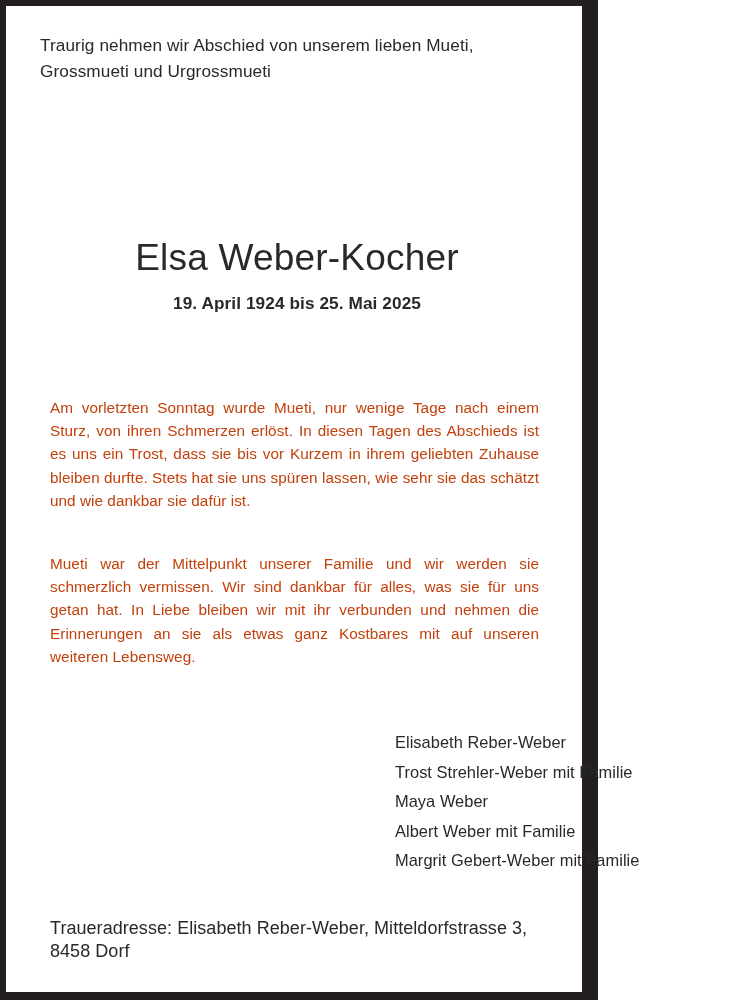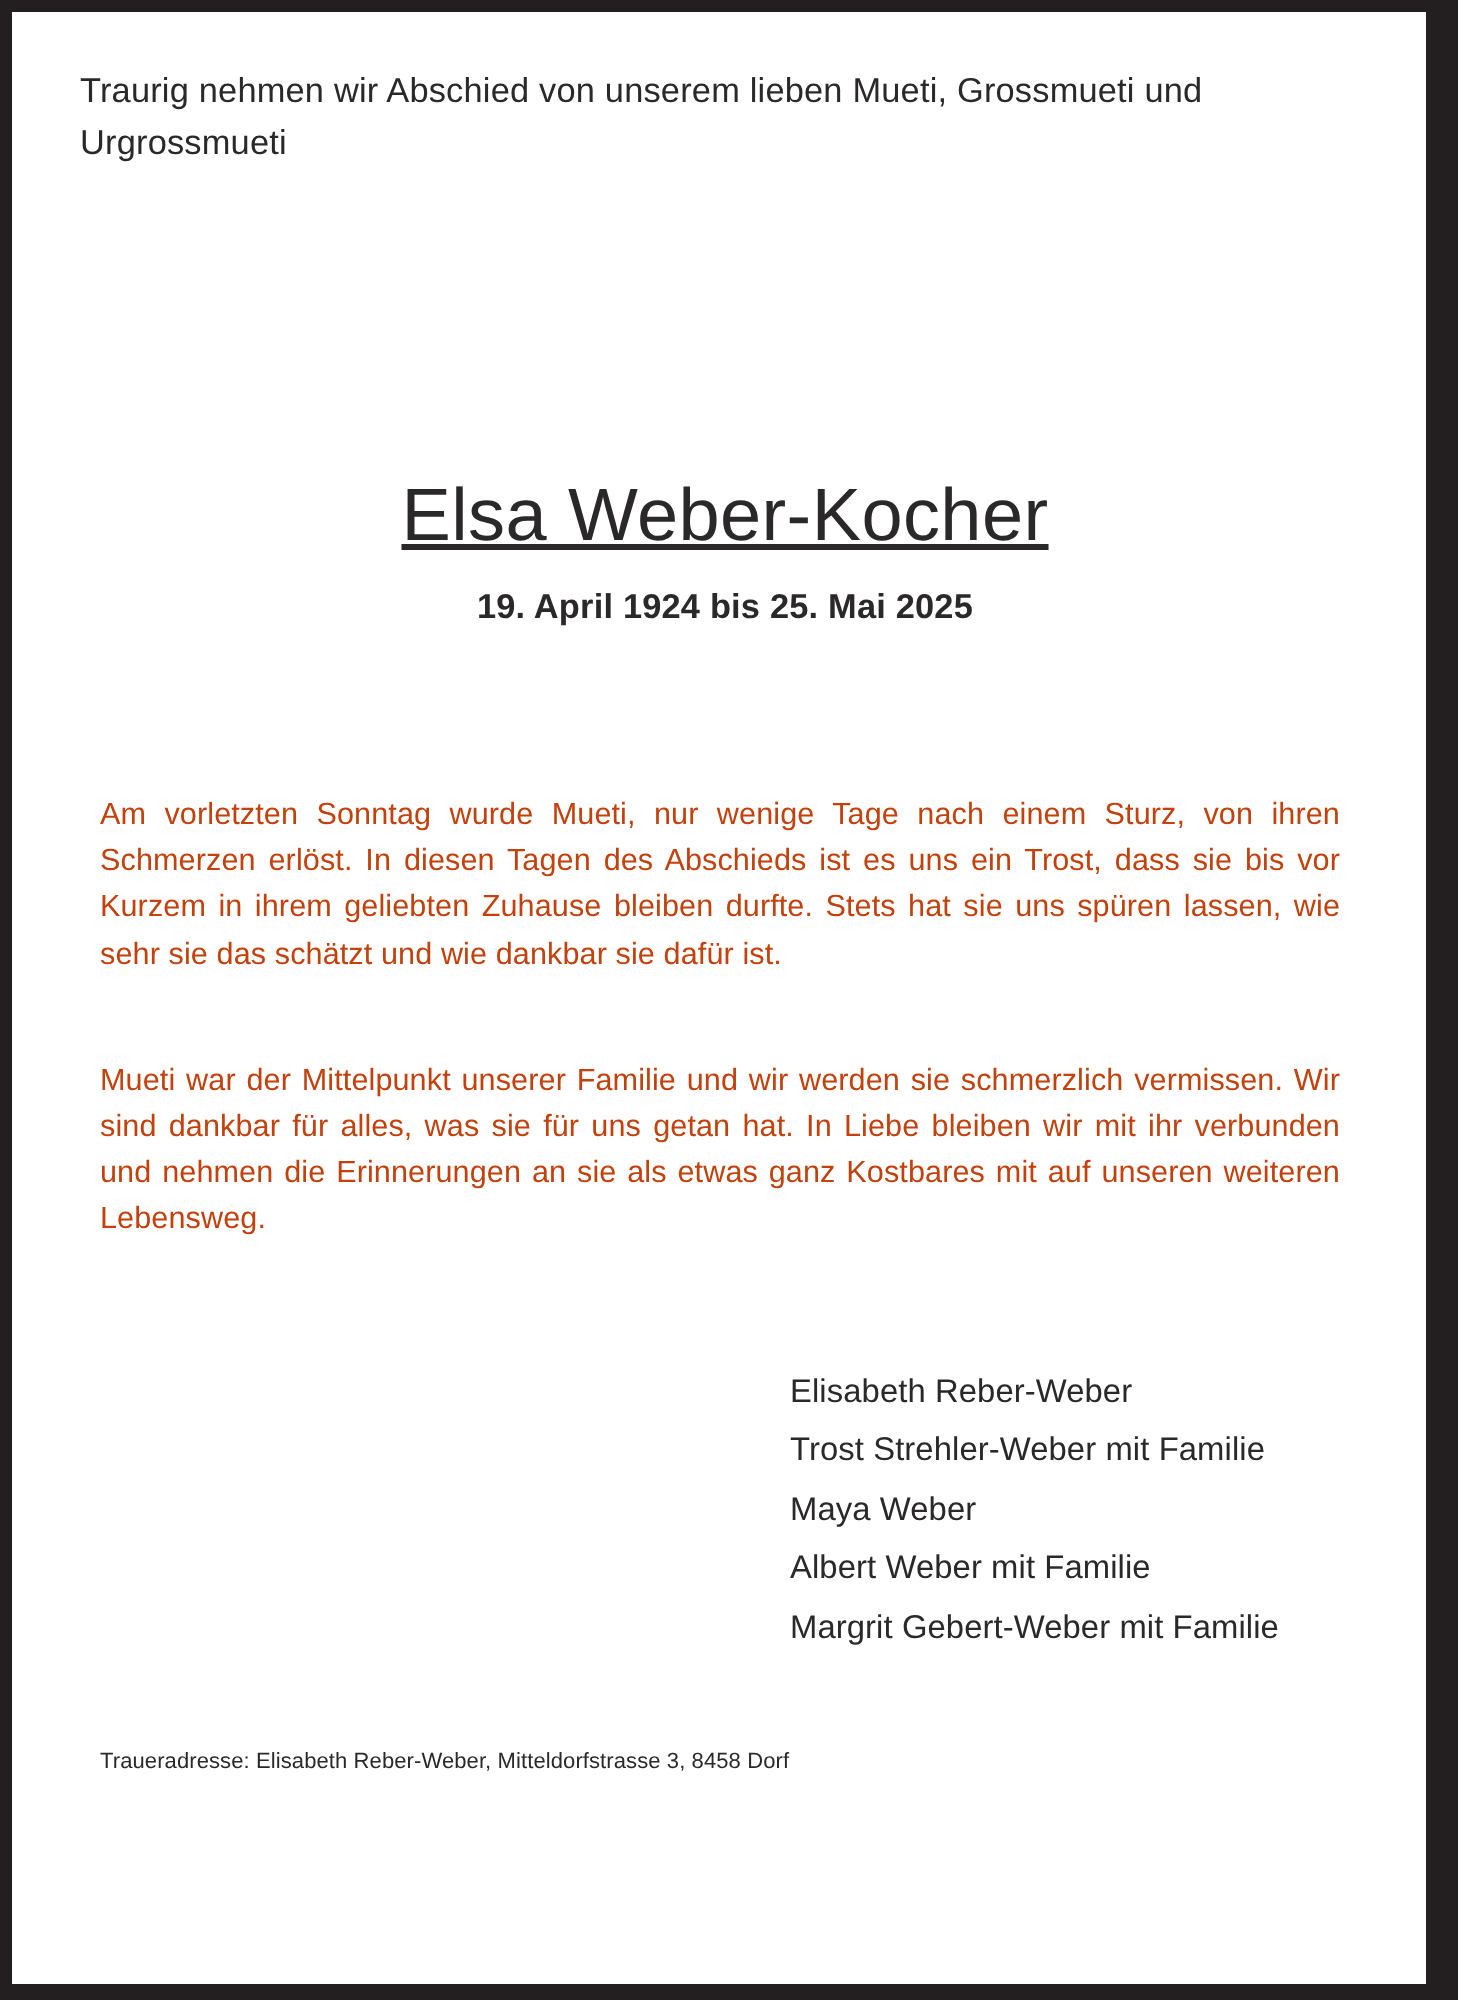--- a/index.html
+++ b/index.html
@@ -11,21 +11,21 @@
     width: 729px;
     height: 1000px;
     font-family: "Liberation Sans", sans-serif;
     -webkit-font-smoothing: antialiased;
   }
 
   .notice-frame {
     position: absolute;
     left: 0;
     top: 0;
-    width: 729px;
+    width: 598px;
     height: 1000px;
     box-sizing: border-box;
     border-top: 6px solid #231f20;
     border-left: 6px solid #231f20;
     border-right: 16px solid #231f20;
     border-bottom: 8px solid #231f20;
     background: #ffffff;
   }
 
   .notice-inner {
@@ -68,21 +68,20 @@
   }
 
   .deceased-name {
     margin: 0;
     padding: 152px 0 0 0;
     font-size: 37px;
     font-weight: 400;
     line-height: 44px;
     color: #2b2829;
     letter-spacing: 0.2px;
-    text-decoration: underline;
   }
 
   .deceased-dates {
     margin: 0;
     padding: 12px 0 0 0;
     font-size: 17.2px;
     line-height: 22px;
     color: #2b2829;
     letter-spacing: 0.1px;
     font-weight: bold;
@@ -130,21 +129,21 @@
     padding: 68px 34px 0 34px;
     font-size: 15.6px;
     line-height: 23px;
     color: #2b2829;
     letter-spacing: 0.05px;
   }
 
   .mourning-address {
     margin: 0;
     padding: 41px 34px 0 34px;
-    font-size: 11px;
+    font-size: 18px;
     line-height: 23px;
     color: #2b2829;
     letter-spacing: 0.05px;
   }
 </style>
 </head>
 <body>
 
 <div class="notice-frame">
   <div class="notice-inner">

